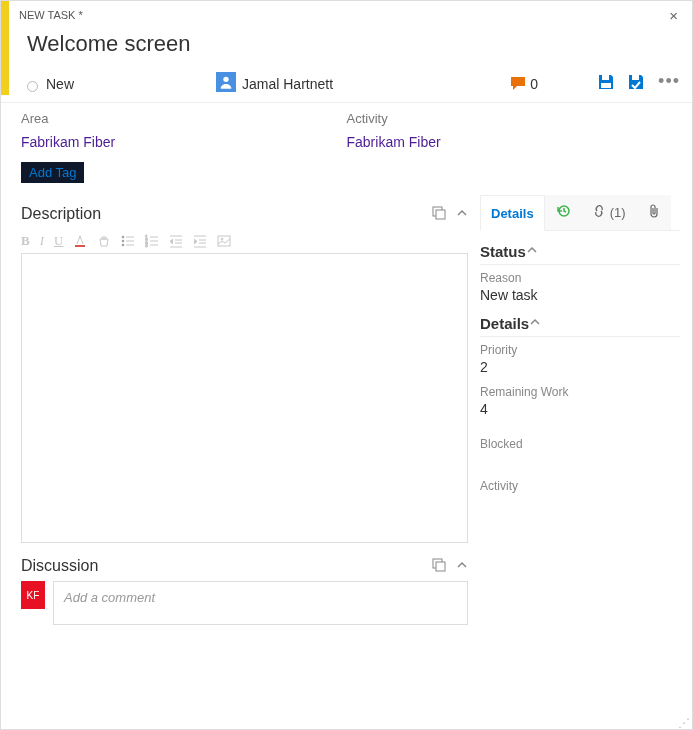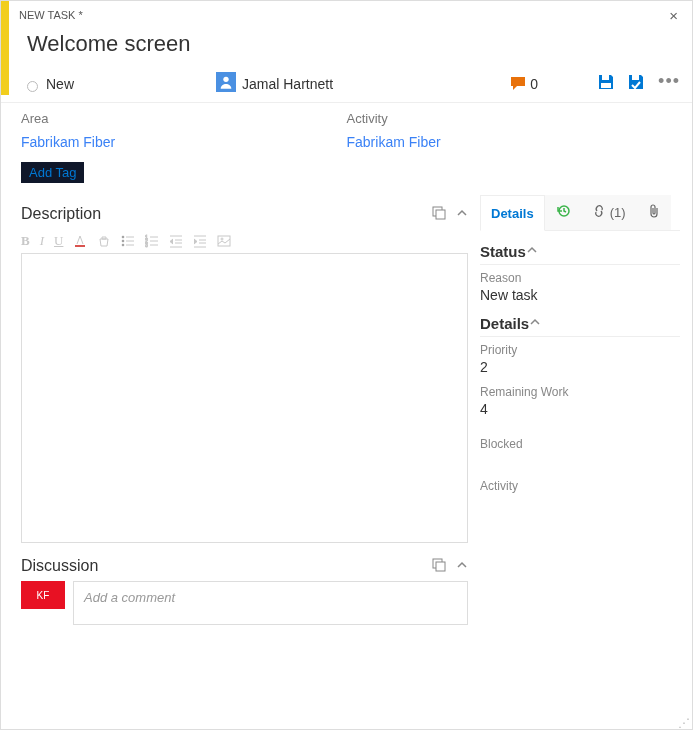--- a/index.html
+++ b/index.html
@@ -22,21 +22,21 @@
   .assignee { font-size: 14px; color: #333; flex: 1; }
   .comment-ind { display: flex; align-items: center; color: #e8710a; font-size: 14px; margin-right: 60px; }
   .comment-ind .count { color: #333; margin-left: 3px; }
   .action-icons { display: flex; align-items: center; gap: 14px; }
   .icon-btn { color: #0078d4; cursor: pointer; display: inline-flex; }
   .more-dots { color: #888; font-size: 18px; letter-spacing: 1px; cursor: pointer; }
 
   .fields-row { display: flex; padding: 8px 20px 4px 20px; }
   .field { flex: 1; }
   .field .lbl { font-size: 13px; color: #777; margin-bottom: 4px; }
-  .field .val { font-size: 14px; color: #3b82f6; padding: 4px 0; }
+  .field .val { font-size: 14px; color: #4c1d95; padding: 4px 0; }
 
   .tag-row { padding: 4px 20px 8px 20px; }
   .add-tag { display: inline-block; background: #0f172a; color: #0078d4; font-size: 13px; padding: 3px 8px; cursor: pointer; }
 
   .body { display: flex; padding: 0 0 0 0; }
   .left-col { flex: 1; padding: 0 12px 12px 20px; min-width: 0; }
   .right-col { width: 212px; padding: 0 12px 12px 0; }
 
   .section-head { display: flex; align-items: center; justify-content: space-between; margin: 14px 0 6px 0; }
   .section-head h3 { font-size: 16px; font-weight: 400; color: #333; }
@@ -45,21 +45,21 @@
 
   .rte-toolbar { display: flex; gap: 10px; padding: 4px 0; color: #c8c8c8; font-size: 13px; align-items: center; }
   .rte-toolbar span { cursor: pointer; display: inline-flex; }
   .rte-bold { font-weight: bold; font-family: serif; }
   .rte-italic { font-style: italic; font-family: serif; }
   .rte-under { text-decoration: underline; font-family: serif; }
 
   .desc-box { border: 1px solid #ddd; height: 290px; background: #fff; }
 
   .discussion-row { display: flex; gap: 8px; }
-  .disc-avatar { width: 44px; height: 28px; background: #e81123; color: #fff; font-size: 10px; display: flex; align-items: center; justify-content: center; flex-shrink: 0; }
+  .disc-avatar { width: 24px; height: 28px; background: #e81123; color: #fff; font-size: 10px; display: flex; align-items: center; justify-content: center; flex-shrink: 0; }
   .comment-box { flex: 1; border: 1px solid #ddd; height: 44px; padding: 8px 10px; font-size: 13px; color: #999; font-style: italic; }
 
   .tabs { display: flex; border-bottom: 1px solid #eee; margin-top: 4px; }
   .tab { padding: 8px 10px; font-size: 13px; color: #666; cursor: pointer; border: 1px solid transparent; display: flex; align-items: center; gap: 4px; background: #f8f8f8; }
   .tab.active { color: #0078d4; background: #fff; border: 1px solid #eee; border-bottom: 1px solid #fff; margin-bottom: -1px; font-weight: 600; }
   .tab .hist-ico { color: #3bb44a; }
 
   .pane-section { margin: 12px 0 4px 0; }
   .pane-head { display: flex; align-items: center; border-bottom: 1px solid #eee; padding-bottom: 4px; margin-bottom: 6px; }
   .pane-head h4 { font-size: 15px; font-weight: 600; color: #333; }

